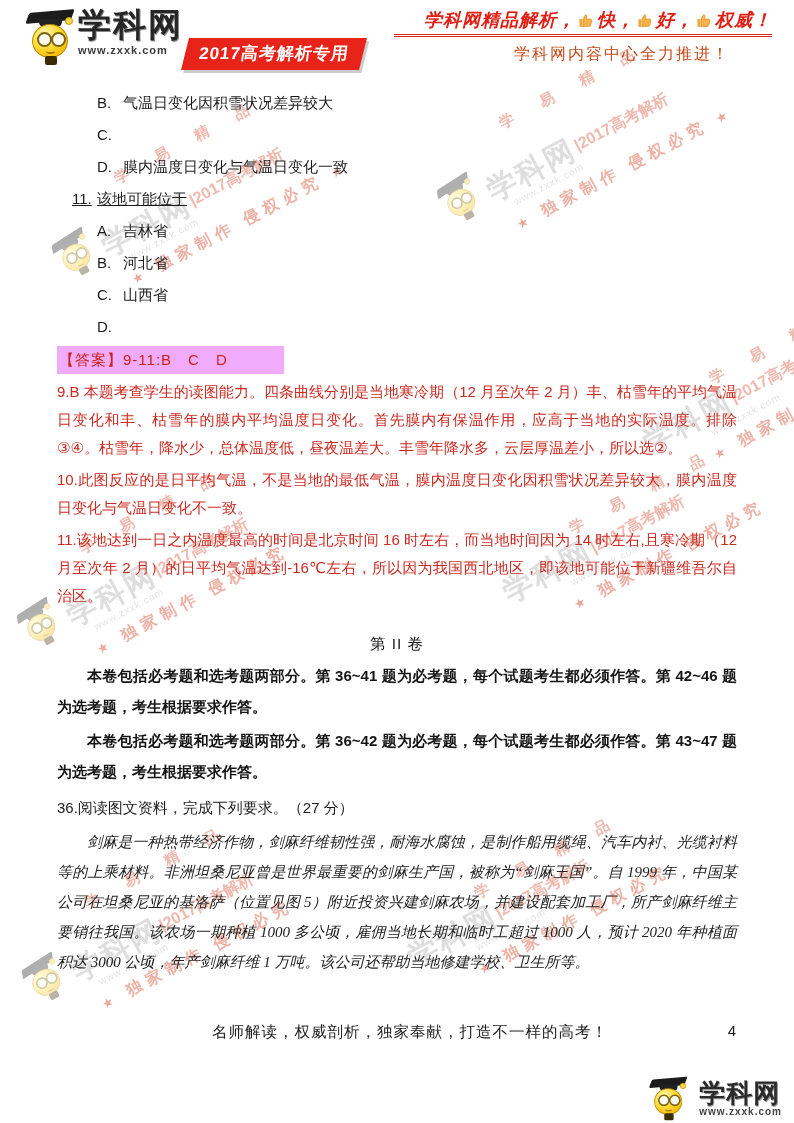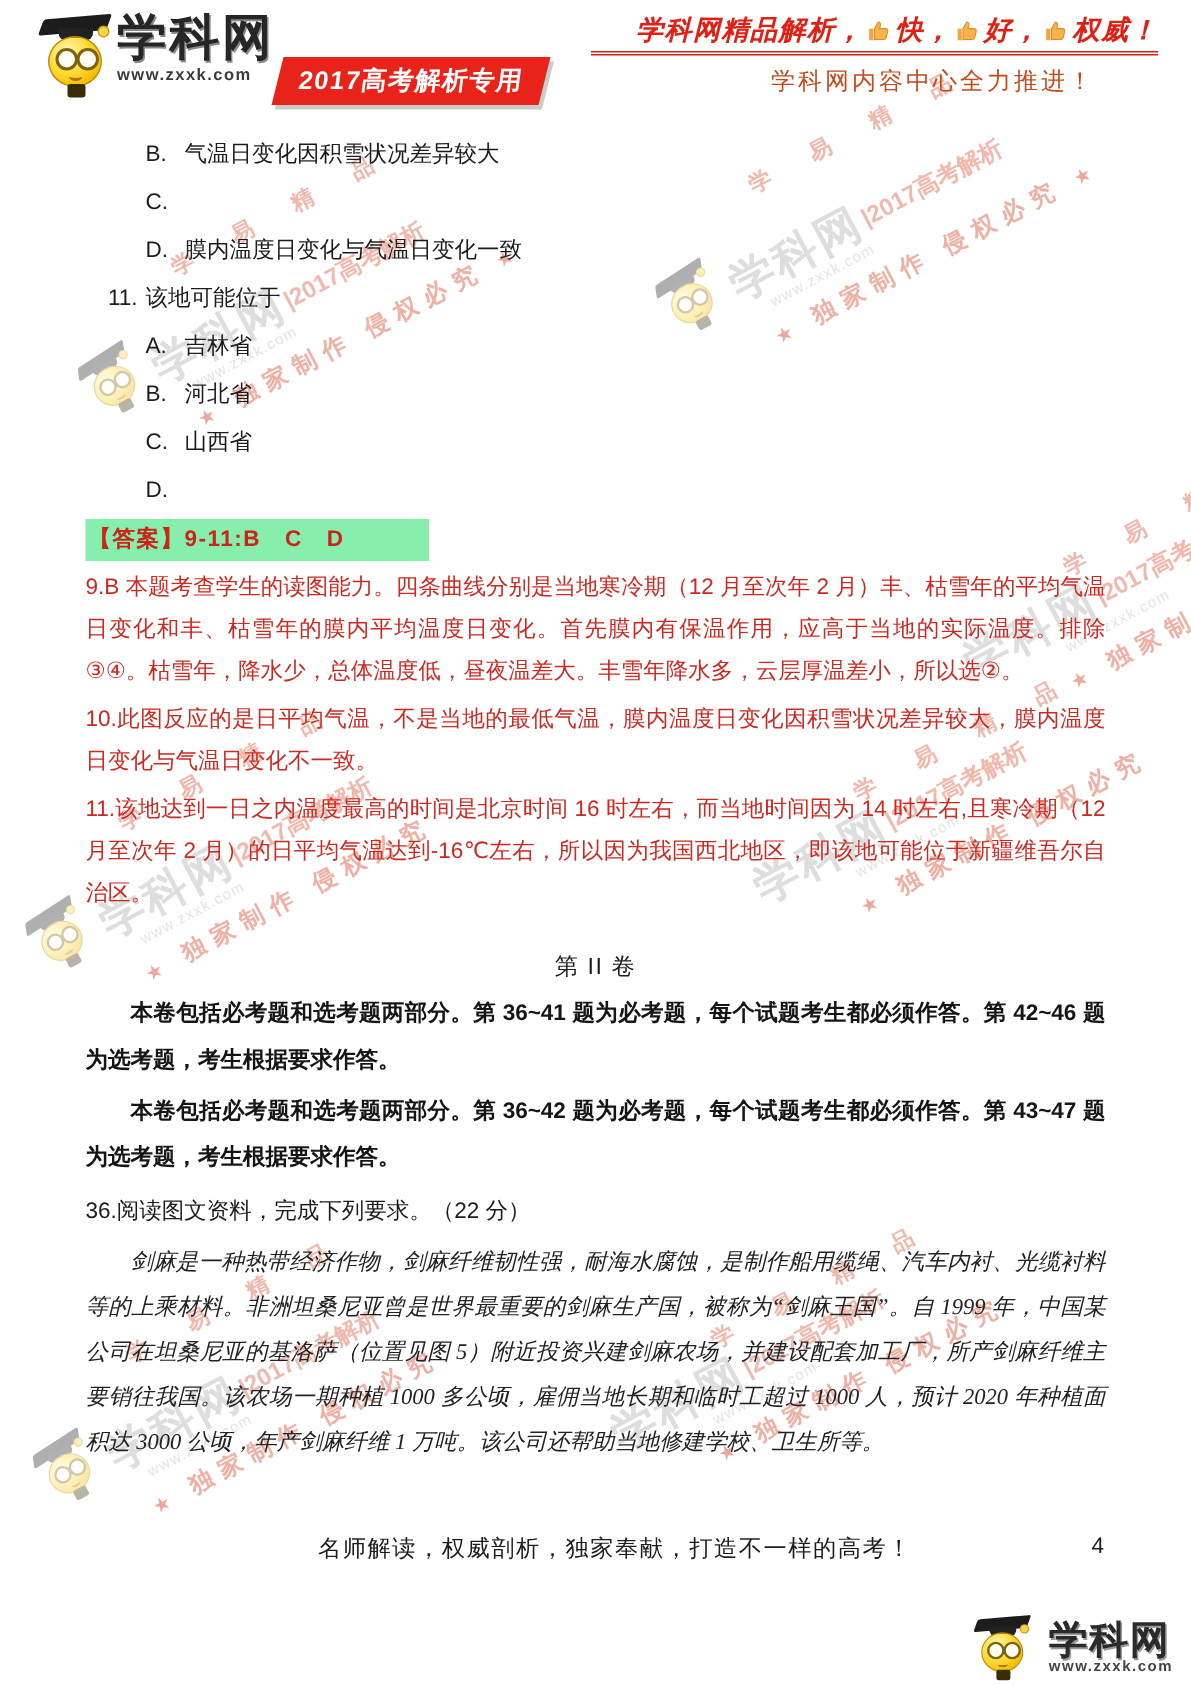--- a/index.html
+++ b/index.html
@@ -53,24 +53,24 @@
     display:flex;justify-content:flex-end;align-items:center;gap:1px;
     color:#e02014;font-size:18px;font-weight:bold;font-style:italic;letter-spacing:1px;
     padding-bottom:2px;border-bottom:3px double #d92016;}
   .thumb{width:17px;height:17px;flex:none;margin:0 1px;}
   .sub-slogan{color:#c24a1c;font-size:16px;margin:7px 42px 0 0;letter-spacing:2px;text-align:right;}
   
   .content{position:absolute;left:57px;top:88px;width:680px;z-index:1;font-size:15px;}
   .opt-row{display:flex;line-height:30px;margin-bottom:2px;}
   .opt-indent{margin-left:40px;}
   .opt-label{width:26px;flex:none;}
-  .q-stem{display:flex;line-height:30px;margin:0 0 2px 15px;}
+  .q-stem{display:flex;line-height:30px;margin:0 0 2px 15px;text-decoration:underline;}
   .q-num{width:25px;flex:none;}
   .answer-line{margin-top:4px;line-height:26px;}
-  .answer-band{display:inline-block;background:#86efac;color:#cc231b;font-weight:bold;
+  .answer-band{display:inline-block;background:#f0abfc;color:#cc231b;font-weight:normal;
     padding:1px 56px 1px 2px;letter-spacing:1px;}
   .expl{color:#cc2a21;line-height:28px;text-align:justify;margin-top:4px;}
   .sec-title{text-align:center;font-size:15.5px;margin:24px 0 5px 0;letter-spacing:1px;}
   .note{font-weight:bold;color:#151515;line-height:31px;text-align:justify;text-indent:2em;margin-bottom:3px;}
   .q36-head{line-height:30px;margin-top:6px;}
   .material{
     font-family:"Liberation Serif","DejaVu Serif",serif;font-style:italic;
     line-height:30px;text-align:justify;text-indent:2em;margin-top:4px;color:#222;}
   
   .footer-line{position:absolute;left:70px;top:1022px;width:680px;z-index:2;
@@ -275,21 +275,21 @@
     </div>
 
     <div class="expl">9.B 本题考查学生的读图能力。四条曲线分别是当地寒冷期（12 月至次年 2 月）丰、枯雪年的平均气温日变化和丰、枯雪年的膜内平均温度日变化。首先膜内有保温作用，应高于当地的实际温度。排除③④。枯雪年，降水少，总体温度低，昼夜温差大。丰雪年降水多，云层厚温差小，所以选②。</div>
     <div class="expl">10.此图反应的是日平均气温，不是当地的最低气温，膜内温度日变化因积雪状况差异较大，膜内温度日变化与气温日变化不一致。</div>
     <div class="expl">11.该地达到一日之内温度最高的时间是北京时间 16 时左右，而当地时间因为 14 时左右,且寒冷期（12 月至次年 2 月）的日平均气温达到-16℃左右，所以因为我国西北地区，即该地可能位于新疆维吾尔自治区。</div>
 
     <div class="sec-title">第 II 卷</div>
     <div class="note">本卷包括必考题和选考题两部分。第 36~41 题为必考题，每个试题考生都必须作答。第 42~46 题为选考题，考生根据要求作答。</div>
     <div class="note">本卷包括必考题和选考题两部分。第 36~42 题为必考题，每个试题考生都必须作答。第 43~47 题为选考题，考生根据要求作答。</div>
 
-    <div class="q36-head">36.阅读图文资料，完成下列要求。（22 分）</div>
+    <div class="q36-head">36.阅读图文资料，完成下列要求。（27 分）</div>
     <div class="material">剑麻是一种热带经济作物，剑麻纤维韧性强，耐海水腐蚀，是制作船用缆绳、汽车内衬、光缆衬料等的上乘材料。非洲坦桑尼亚曾是世界最重要的剑麻生产国，被称为“剑麻王国”。自 1999 年，中国某公司在坦桑尼亚的基洛萨（位置见图 5）附近投资兴建剑麻农场，并建设配套加工厂，所产剑麻纤维主要销往我国。该农场一期种植 1000 多公顷，雇佣当地长期和临时工超过 1000 人，预计 2020 年种植面积达 3000 公顷，年产剑麻纤维 1 万吨。该公司还帮助当地修建学校、卫生所等。</div>
   </div>
 
   <div class="footer-line">
     <div class="footer-slogan">名师解读，权威剖析，独家奉献，打造不一样的高考！</div>
     <div class="footer-page">4</div>
   </div>
 
   <div class="footer-logo">
     <span class="mascot sm">

